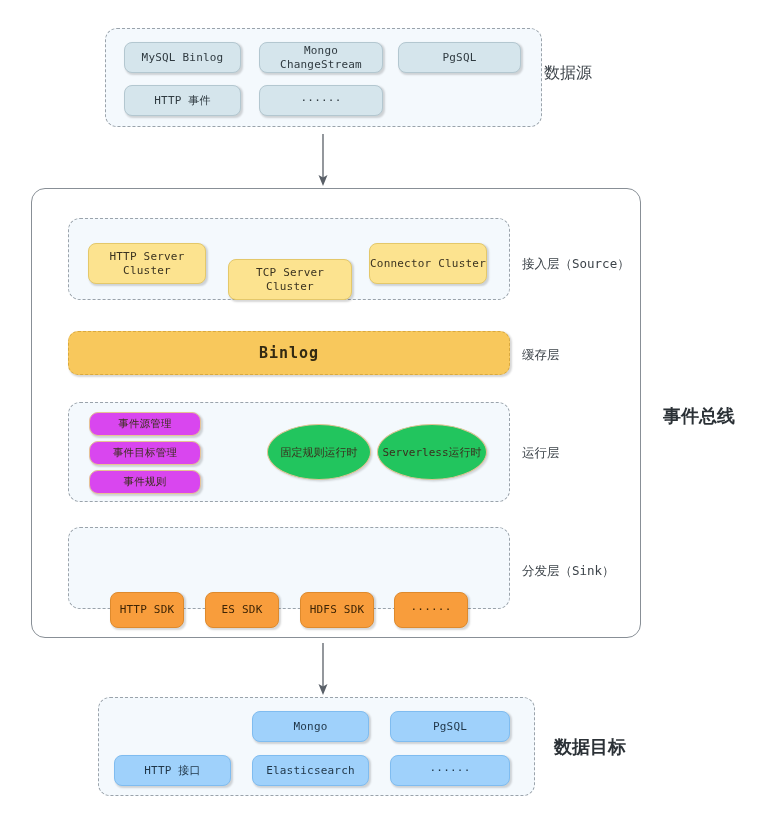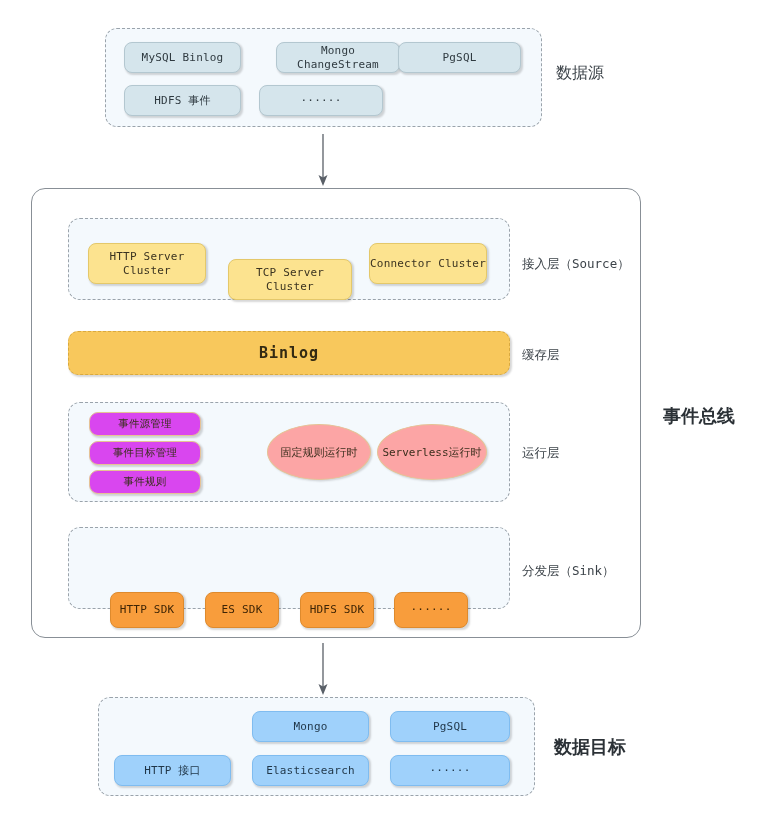--- a/index.html
+++ b/index.html
@@ -93,21 +93,21 @@
 
   .node.target {
     background: #9fd1fb;
     border: 1px solid #7fbcf0;
     color: #1f3547;
   }
 
   .ellipse {
     position: absolute;
     box-sizing: border-box;
-    background: #fca5a5;
+    background: #22c55e;
     border: 1px solid #e5c395;
     border-radius: 50%;
     display: flex;
     align-items: center;
     justify-content: center;
     text-align: center;
     font-size: 11px;
     color: #3a2e1d;
     box-shadow: 1.5px 1.5px 2px rgba(0,0,0,0.14);
   }
@@ -141,29 +141,29 @@
 </head>
 <body>
 
 <div class="stage">
 
   <div class="dashed-panel" style="left:105px; top:28px; width:437px; height:99px;">
   </div>
 
   <div class="node src" style="left:124px; top:42px; width:117px; height:31px;">MySQL Binlog</div>
 
-  <div class="node src" style="left:276px; top:42px; width:124px; height:31px;">Mongo ChangeStream</div>
+  <div class="node src" style="left:259px; top:42px; width:124px; height:31px;">Mongo ChangeStream</div>
 
   <div class="node src" style="left:398px; top:42px; width:123px; height:31px;">PgSQL</div>
 
-  <div class="node src" style="left:124px; top:85px; width:117px; height:31px;">HDFS 事件</div>
+  <div class="node src" style="left:124px; top:85px; width:117px; height:31px;">HTTP 事件</div>
 
   <div class="node src" style="left:259px; top:85px; width:124px; height:31px;">······</div>
 
-  <div class="side-label" style="left:556px; top:63px; font-size:16px; font-family:Liberation Sans, sans-serif;">数据源</div>
+  <div class="side-label" style="left:544px; top:63px; font-size:16px; font-family:Liberation Sans, sans-serif;">数据源</div>
 
   <svg class="arrow" style="left:312px; top:134px;" width="22" height="52" viewBox="0 0 22 52">
     <line x1="11" y1="0" x2="11" y2="48" stroke="#5a6068" stroke-width="1.3"></line>
     <path d="M11 52 L6.5 41 L11 43.5 L15.5 41 Z" fill="#5a6068"></path>
   </svg>
 
   <div class="solid-panel" style="left:31px; top:188px; width:610px; height:450px;">
   </div>
 
   <div class="dashed-panel" style="left:68px; top:218px; width:442px; height:82px;">

